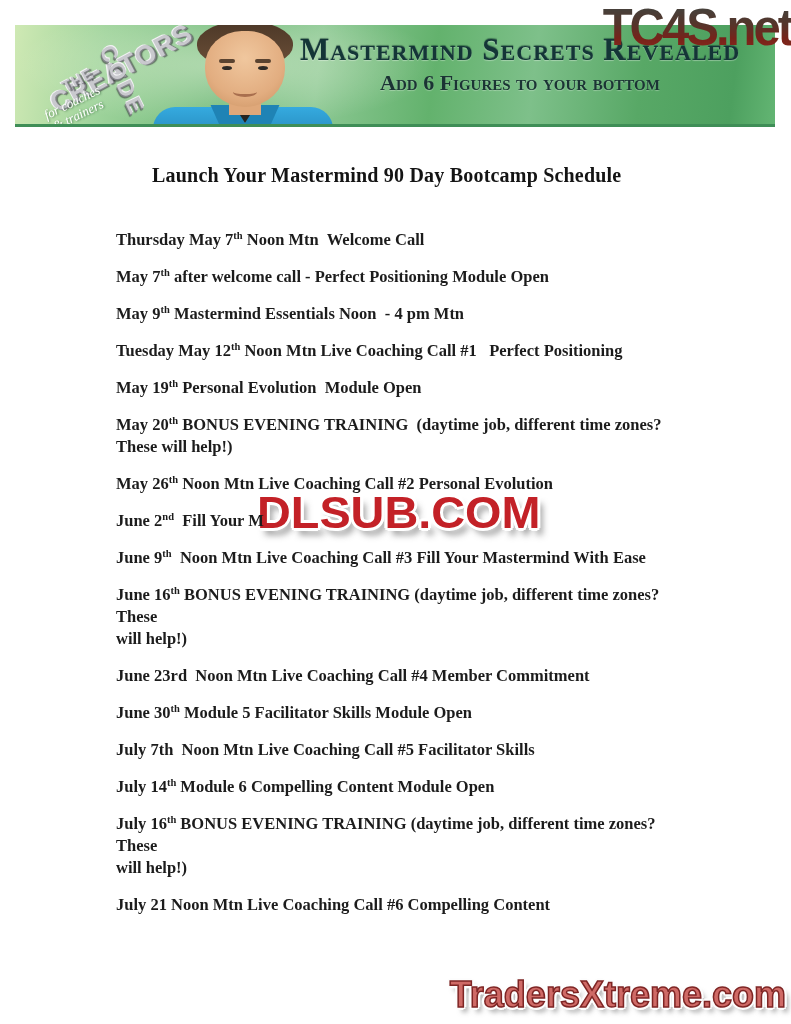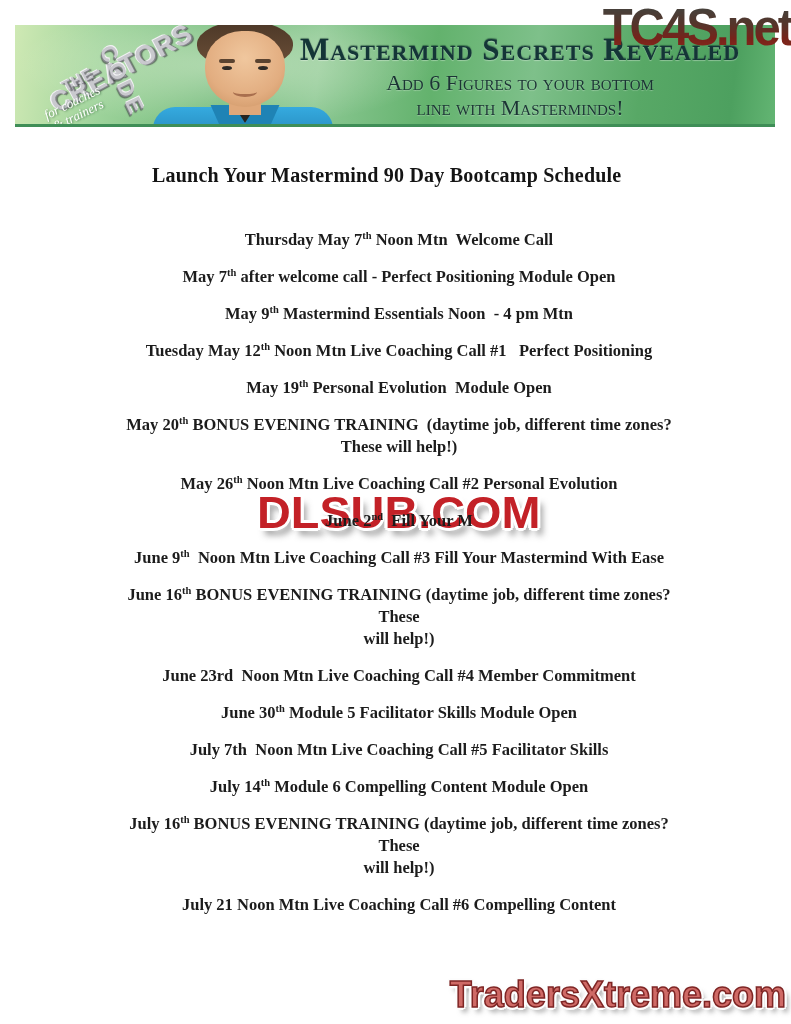--- a/index.html
+++ b/index.html
@@ -51,21 +51,21 @@
   .man-collar-r { left:104px; transform:skewX(-24deg); }
   .man-vneck { position:absolute; left:90px; top:82px; width:20px; height:16px; background:#26241f; clip-path:polygon(0 0,100% 0,50% 100%); }
 
   
   .banner-text { position:absolute; left:262px; top:8px; width:486px; text-align:center; }
   .banner-headline {
     font-variant:small-caps; font-weight:bold; font-size:31px; line-height:33px; letter-spacing:1px;
     color:#143537; text-shadow:0 1px 1px rgba(255,255,255,.35), 0 -1px 1px rgba(0,30,30,.45);
     white-space:nowrap;
   }
-  .banner-subline { font-variant:small-caps; font-weight:normal; font-size:22px; line-height:25px; color:#1b3434;
+  .banner-subline { font-variant:small-caps; font-weight:bold; font-size:22px; line-height:25px; color:#1b3434;
     text-shadow:0 1px 1px rgba(255,255,255,.3); white-space:nowrap; }
   .banner-subline.first { margin-top:4px; }
 
   
   .wm { position:absolute; font-family:"Liberation Sans","DejaVu Sans",sans-serif; white-space:nowrap; pointer-events:none; }
   .wm-tc4s {
     top:-2px; right:0; font-size:49px; font-weight:900; letter-spacing:-3px;
     transform:scaleY(1.04); transform-origin:top right;
     background:linear-gradient(#46413b 18%, #55342a 45%, #77231a 70%, #8d2a1c 95%);
     -webkit-background-clip:text; background-clip:text; color:transparent; -webkit-text-fill-color:transparent;
@@ -90,21 +90,21 @@
 
   
   .doc-title {
     position:absolute; left:116px; top:164px; font-size:20px; font-weight:bold; color:#141414;
     letter-spacing:0.2px; white-space:nowrap;margin-left:36px;
   }
   .schedule {
     position:absolute; left:116px; top:229px; width:566px;
     font-size:16.5px; font-weight:bold; color:#1c1c1c; line-height:22px;
   }
-  .schedule p { margin:0 0 15px 0; white-space:pre-wrap;text-align:center; }
+  .schedule p { margin:0 0 15px 0; white-space:pre-wrap; }
   .schedule sup { font-size:10.5px; vertical-align:super; line-height:0; }
 </style>
 </head>
 <body>
 
 <div class="page">
 
   <div class="banner">
     <div class="banner-sheen"></div>
 
@@ -127,21 +127,20 @@
       <div class="man-brow-l"></div>
       <div class="man-brow-r"></div>
       <div class="man-eye-l"></div>
       <div class="man-eye-r"></div>
       <div class="man-smile"></div>
     </div>
 
     <div class="banner-text">
       <div class="banner-headline">Mastermind Secrets Revealed</div>
       <div class="banner-subline first">Add 6 Figures to your bottom</div>
-      <div class="banner-subline">line with Masterminds!</div>
     </div>
   </div>
 
   <div class="wm wm-tc4s">TC4S.net</div>
   <div class="wm wm-dlsub">DLSUB.COM</div>
   <div class="wm wm-traders">TradersXtreme.com</div>
 
   <h1 class="doc-title">Launch Your Mastermind 90 Day Bootcamp Schedule</h1>
 
   <div class="schedule" id="schedule">

